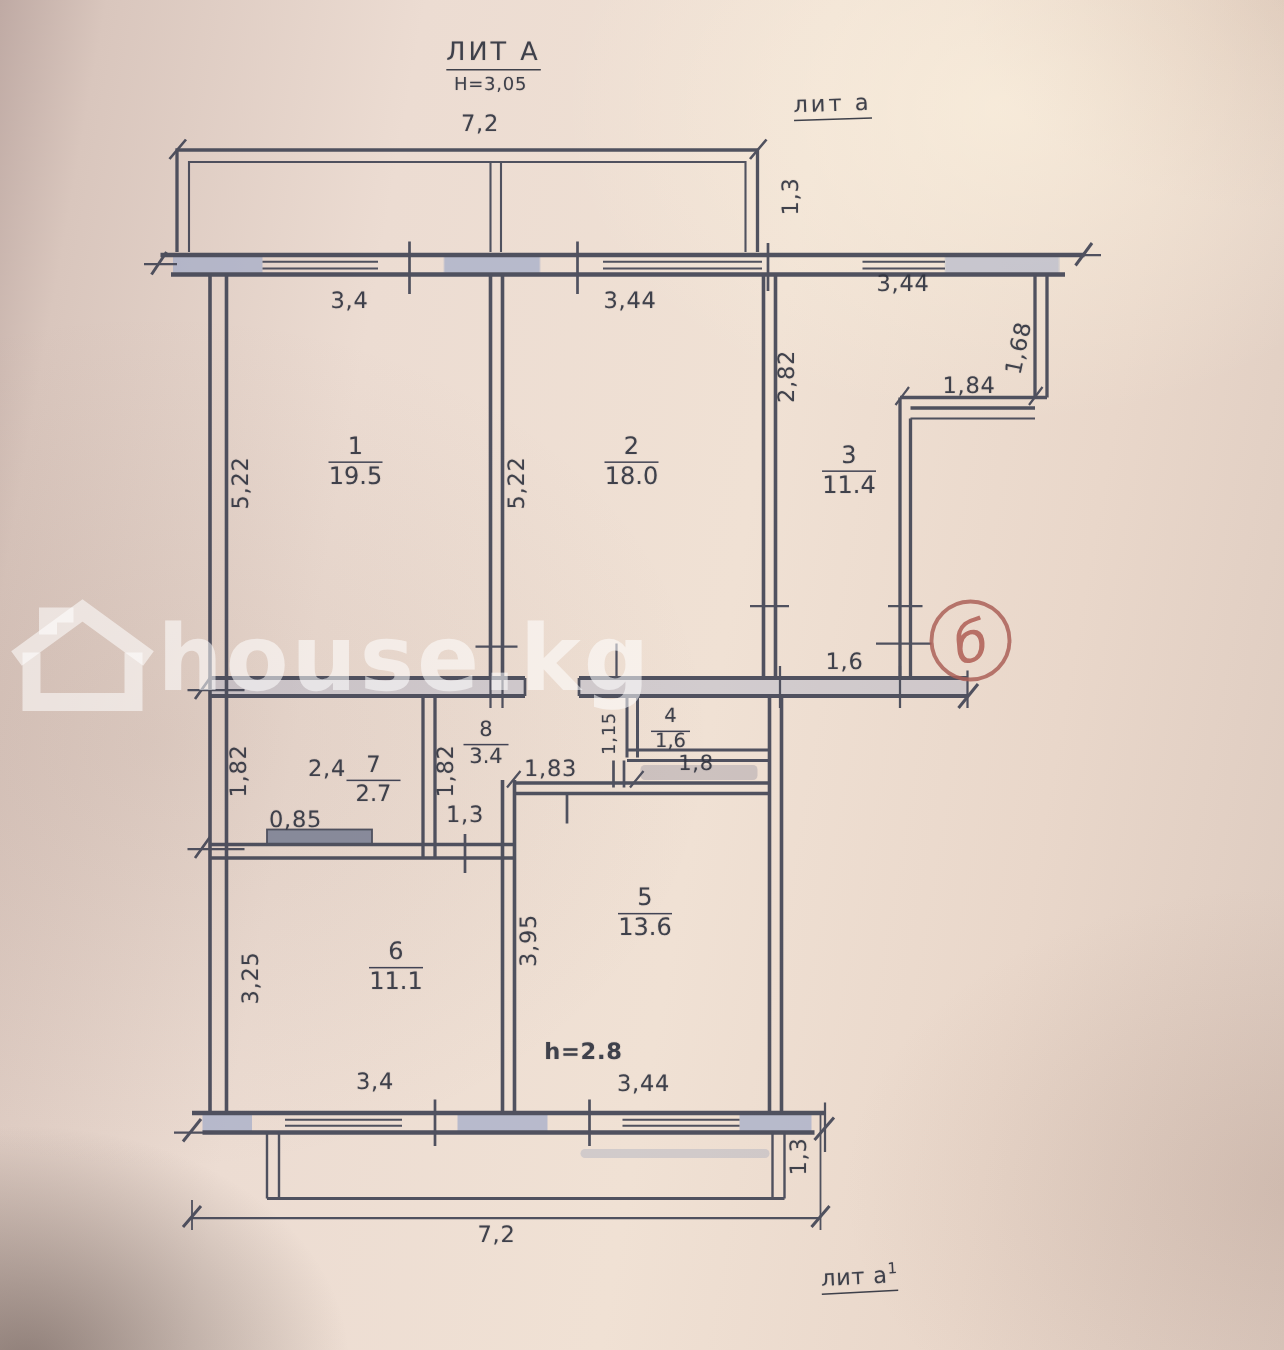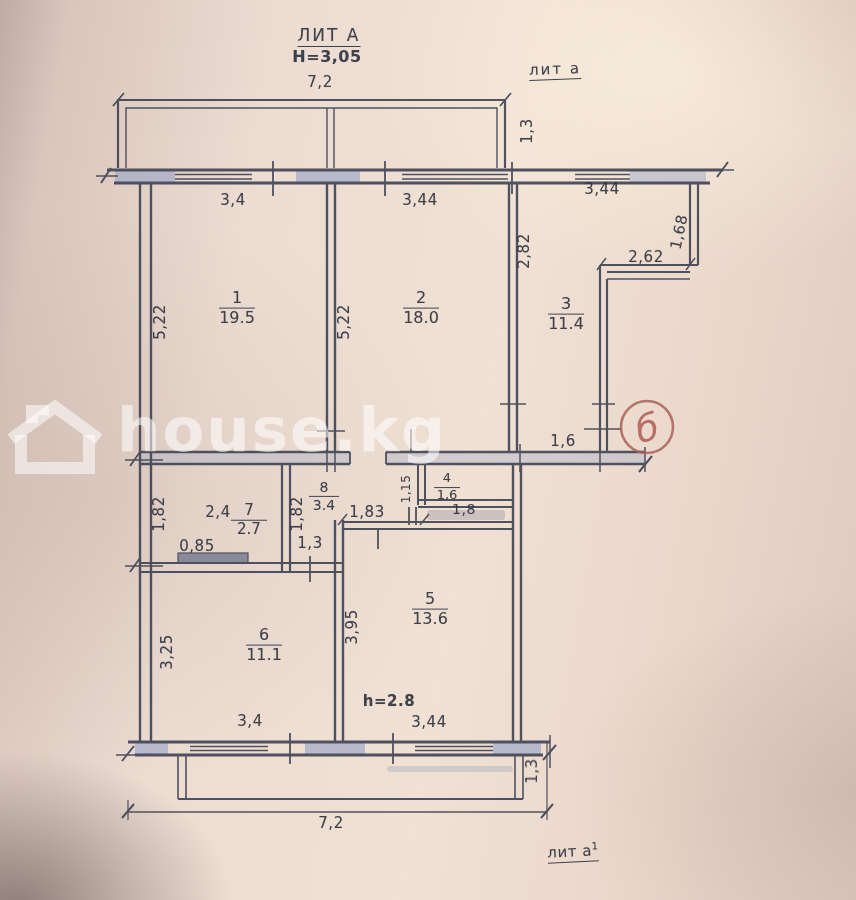--- a/index.html
+++ b/index.html
@@ -32,21 +32,21 @@
     text-shadow:0 0 1px rgba(48,51,63,.25);
   }
   .room .num{min-width:36px;text-align:center;border-bottom:1.6px solid #34374a;padding-bottom:1px;}
   .room.s14{font-size:14px;}
   .room.s14 .num{min-width:30px;}
   .room.s13{font-size:13px;}
   .room.s13 .num{min-width:26px;}
   .room.s15{font-size:15px;}
   sup.s{font-size:10px;vertical-align:super;}
   #watermark{
-    position:absolute;left:5px;top:399px;display:flex;align-items:flex-start;gap:12px;
+    position:absolute;left:5px;top:399px;display:flex;align-items:center;
     color:rgba(255,255,255,.55);pointer-events:none;
   }
   #watermark .wm-text{font-size:61px;font-weight:700;letter-spacing:2px;line-height:1;}
 </style>
 </head>
 <body>
 
 <div id="stage">
 
   <svg class="plan" width="856" height="900" viewBox="0 0 856 900">
@@ -144,35 +144,35 @@
       <g fill="none" stroke="rgba(255,255,255,.55)" stroke-width="12" stroke-linejoin="miter">
         <path d="M6,40 L50,8 L94,40"></path>
         <path d="M16,36 V75 M84,36 V75 M16,69 H84"></path>
         <path d="M27,24 V6 M38,16 V6"></path>
       </g>
     </svg>
     <span class="wm-text">house.kg</span>
   </div>
 
   <div class="lb title" style="left:329px;top:35px;"><span class="und">ЛИТ А</span></div>
-  <div class="lb" style="left:327px;top:56px;font-size:16px;font-weight:bold;">H=3,05</div>
+  <div class="lb" style="left:327px;top:56px;font-size:12px;">H=3,05</div>
   <div class="lb" style="left:555px;top:69px;letter-spacing:2px;transform:translate(-50%,-50%) rotate(-2deg);"><span class="und">лит а</span></div>
   <div class="lb" style="left:389px;top:701px;font-weight:bold;">h=2.8</div>
   <div class="lb" style="left:573px;top:851px;transform:translate(-50%,-50%) rotate(-3deg);"><span class="und"><span>лит а</span><sup class="s">1</sup></span></div>
 
   <div class="lb" style="left:320px;top:82px;">7,2</div>
   <div class="lb rot" style="left:527px;top:131px;">1,3</div>
   <div class="lb" style="left:233px;top:200px;">3,4</div>
   <div class="lb" style="left:420px;top:200px;">3,44</div>
   <div class="lb" style="left:602px;top:189px;">3,44</div>
   <div class="lb rot" style="left:160px;top:322px;">5,22</div>
   <div class="lb rot" style="left:344px;top:322px;">5,22</div>
   <div class="lb rot" style="left:524px;top:251px;">2,82</div>
   <div class="lb rot80" style="left:679px;top:232px;">1,68</div>
-  <div class="lb" style="left:646px;top:257px;">2,62</div>
+  <div class="lb" style="left:646px;top:257px;">1,84</div>
   <div class="lb" style="left:563px;top:441px;">1,6</div>
   <div class="lb" style="left:218px;top:476px;margin-top:36px;">2,4</div>
   <div class="lb" style="left:464px;top:468px;font-size:14px;margin-top:41px;">1,8</div>
   <div class="lb rot sm" style="left:406px;top:489px;">1,15</div>
   <div class="lb rot" style="left:159px;top:514px;">1,82</div>
   <div class="lb rot" style="left:297px;top:514px;">1,82</div>
   <div class="lb" style="left:367px;top:512px;">1,83</div>
   <div class="lb" style="left:197px;top:546px;">0,85</div>
   <div class="lb" style="left:310px;top:543px;">1,3</div>
   <div class="lb rot" style="left:352px;top:627px;">3,95</div>

